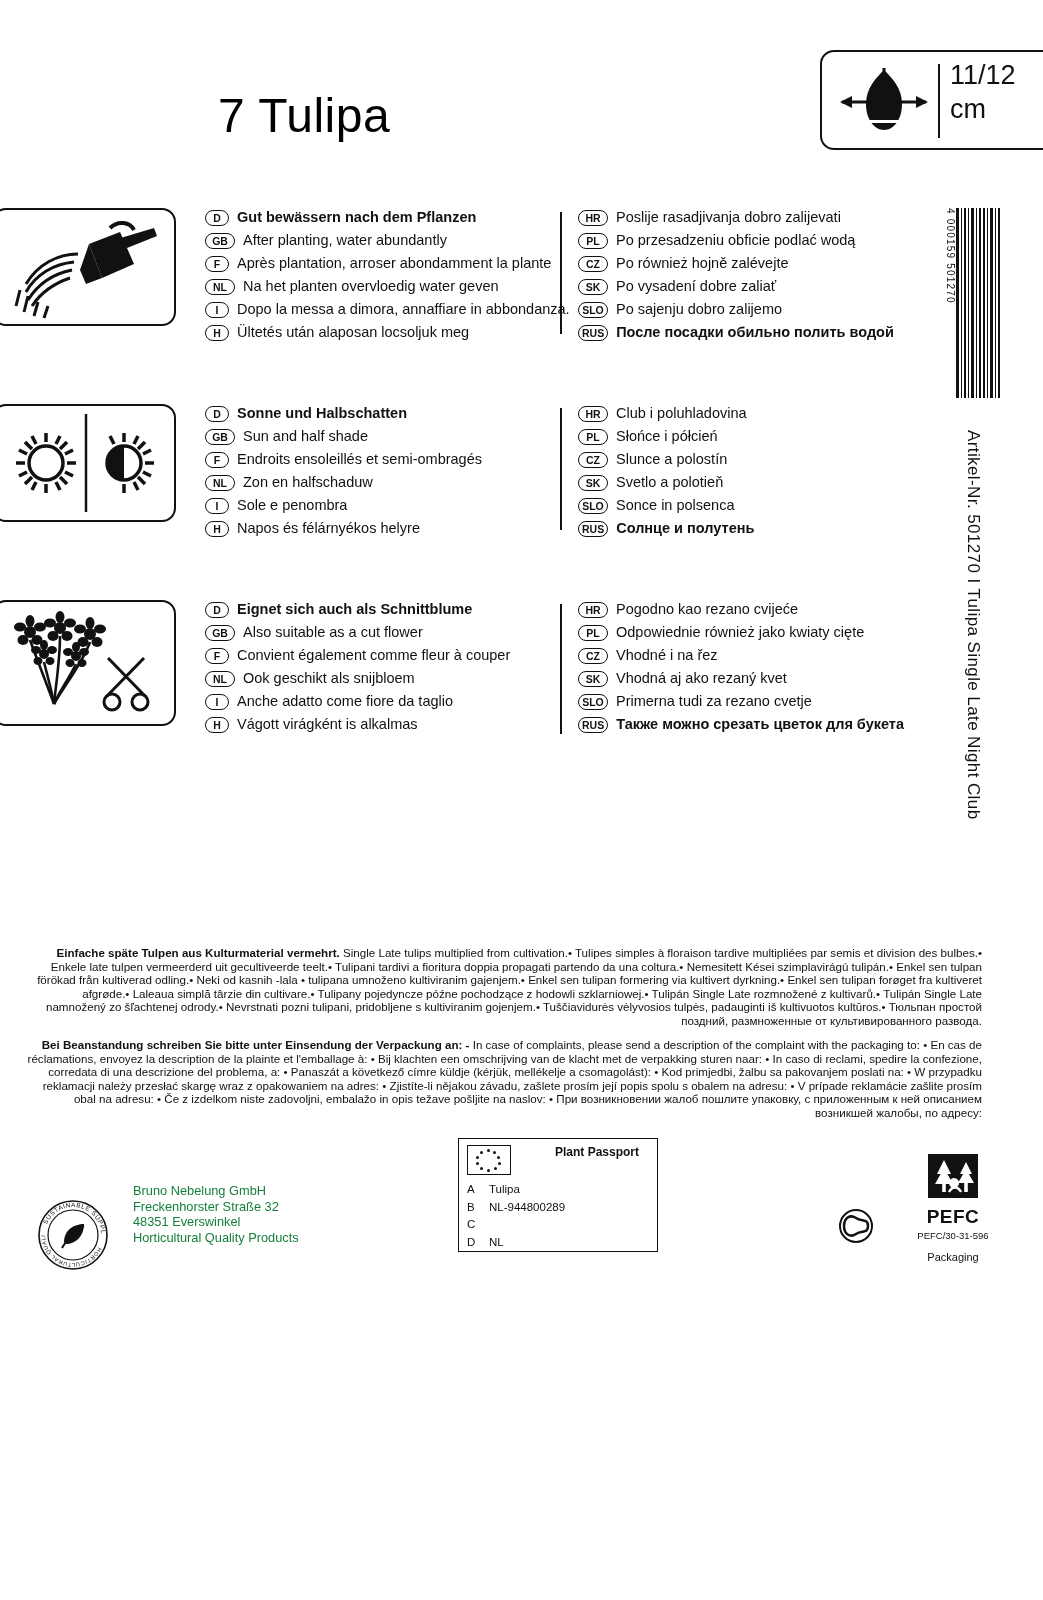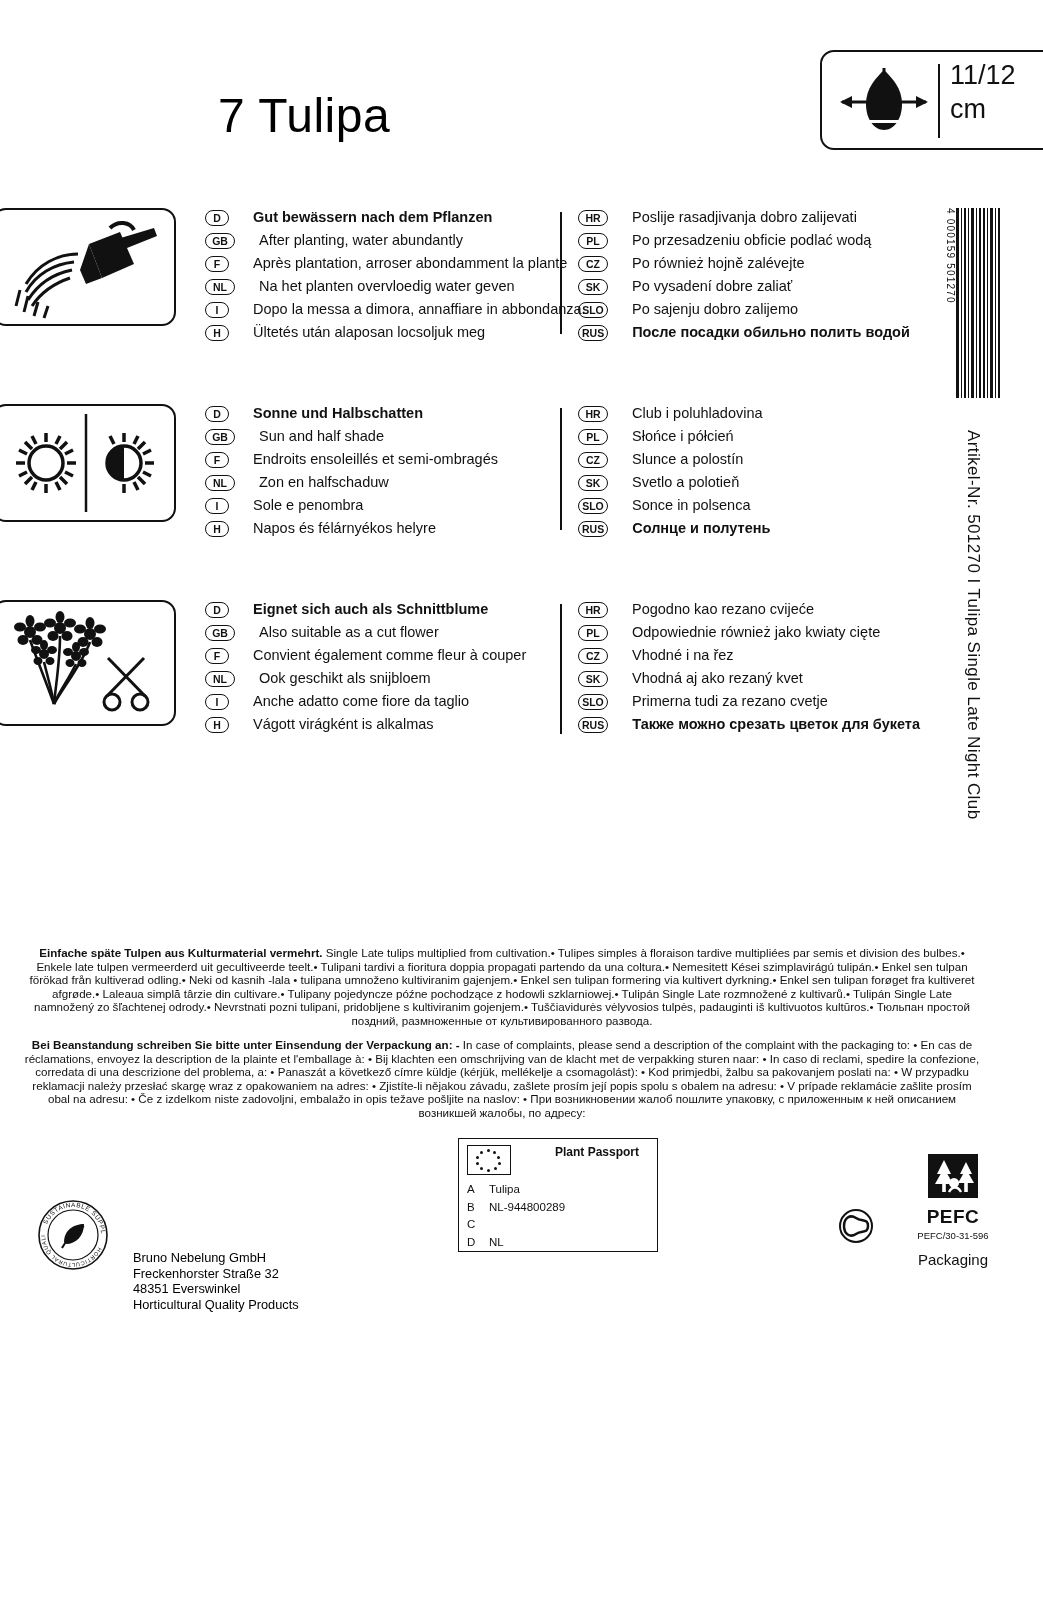--- a/index.html
+++ b/index.html
@@ -181,57 +181,57 @@
     border-radius: 8px;
     font-size: 10.5px;
     line-height: 15px;
     text-align: center;
     font-weight: 700;
     box-sizing: border-box;
     color: #111;
   }
   .tag.wide { min-width: 30px; }
   .ltext {
-    margin-left: 24px;
+    margin-left: 8px;
     font-size: 14.5px;
     line-height: 19px;
     color: #111;
     white-space: nowrap;
   }
   .ltext.bold { font-weight: 700; }
 
   
   .para {
     position: absolute;
     left: 22px;
     width: 960px;
     font-size: 11.6px;
     line-height: 13.6px;
     color: #111;
-    text-align: center;
+    text-align: right;
   }
   .para b { font-weight: 700; }
   .para-1 { top: 946px; }
   .para-2 { top: 1038px; }
 
   
   .sustain-logo {
     position: absolute;
     left: 36px;
     top: 1198px;
     width: 74px;
     height: 74px;
   }
   .company {
     position: absolute;
     left: 133px;
-    top: 1250px;
+    top: 1183px;
     font-size: 12.8px;
     line-height: 15.5px;
-    color: #000000;
+    color: #15803d;
   }
   .company .hq {
     margin-top: 0;
   }
 
   
   .passport {
     position: absolute;
     left: 458px;
     top: 1138px;
@@ -307,21 +307,21 @@
     letter-spacing: 0.5px;
     margin-top: 4px;
     color: #111;
   }
   .pefc .pefc-code {
     font-size: 9.5px;
     margin-top: 2px;
     color: #111;
   }
   .pefc .pefc-pack {
-    font-size: 15px;
+    font-size: 11px;
     margin-top: 10px;
     color: #111;
   }
   .green-dot {
     position: absolute;
     left: 838px;
     top: 1208px;
     width: 36px;
     height: 36px;
   }

